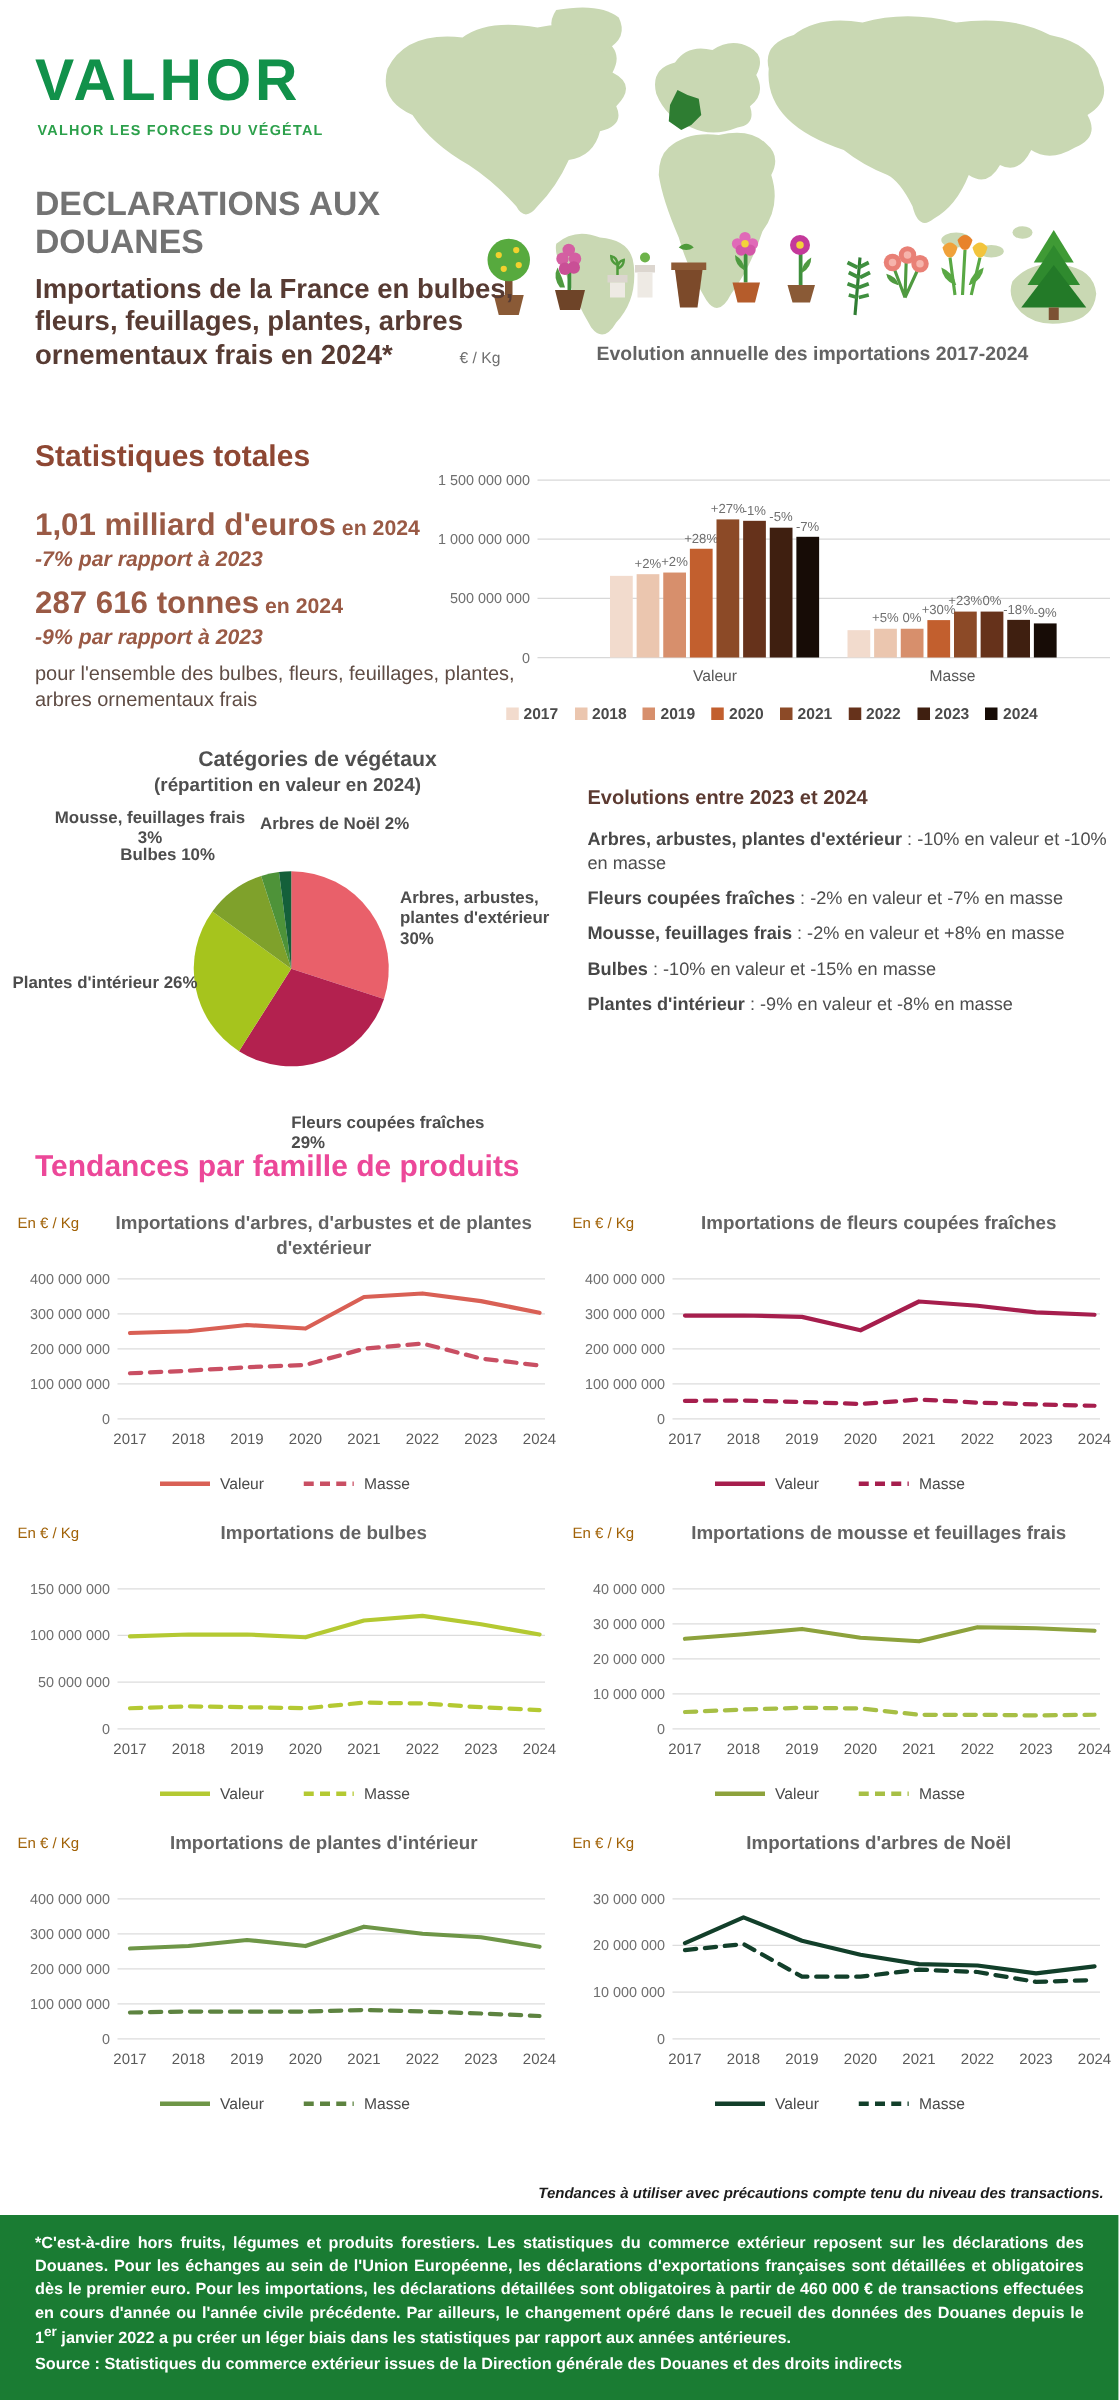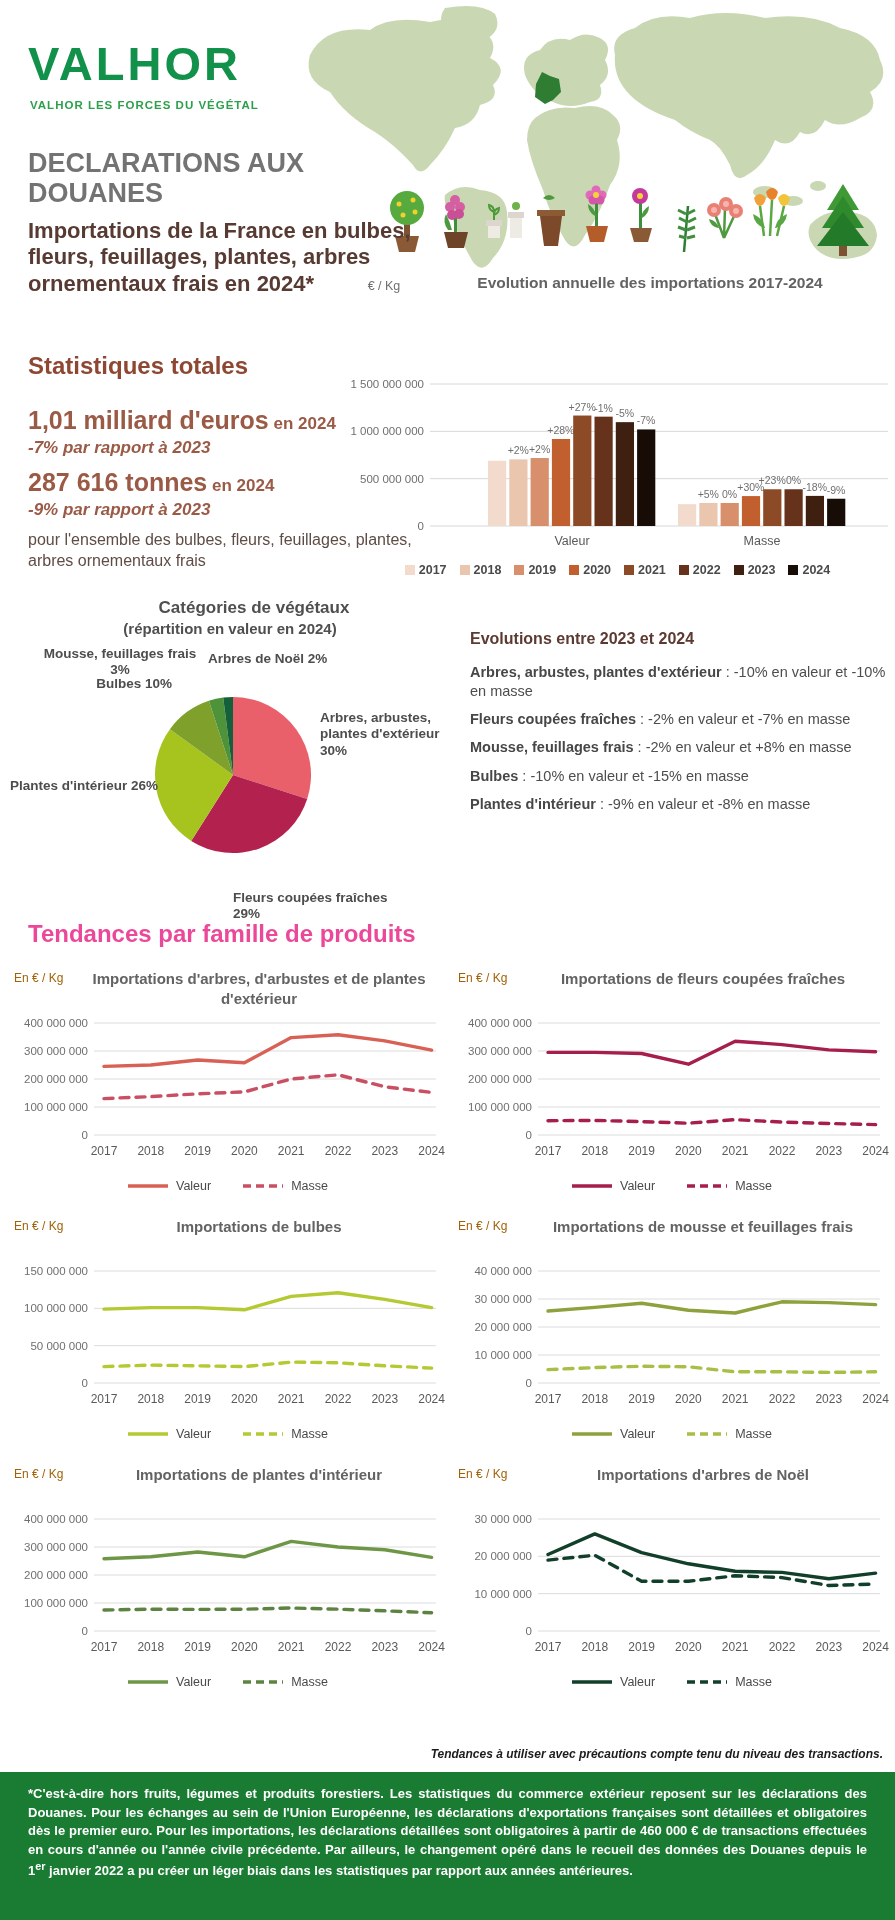--- a/index.html
+++ b/index.html
@@ -299,20 +299,21 @@
         <div class="evo-item"><b>Bulbes</b><span> : -10% en valeur et -15% en masse</span></div>
         <div class="evo-item"><b>Plantes d'intérieur</b><span> : -9% en valeur et -8% en masse</span></div>
       </div>
   </div>
 
   <div class="tendances">Tendances par famille de produits</div>
 
   <div class="note">Tendances à utiliser avec précautions compte tenu du niveau des transactions.</div>
   <div class="footer">
     <p><span>*C'est-à-dire hors fruits, légumes et produits forestiers. Les statistiques du commerce extérieur reposent sur les déclarations des Douanes. Pour les échanges au sein de l'Union Européenne, les déclarations d'exportations françaises sont détaillées et obligatoires dès le premier euro. Pour les importations, les déclarations détaillées sont obligatoires à partir de 460 000 € de transactions effectuées en cours d'année ou l'année civile précédente. Par ailleurs, le changement opéré dans le recueil des données des Douanes depuis le 1</span><sup>er</sup><span> janvier 2022 a pu créer un léger biais dans les statistiques par rapport aux années antérieures.</span></p>
+    <p class="src">Source : Statistiques du commerce extérieur issues de la Direction générale des Douanes et des droits indirects</p>
   </div>
 
 <div class="line-card" style="left: 8px; top: 965px;"><div class="card-head">
         <span class="unit">En € / Kg</span>
         <div class="lc-title">Importations d'arbres, d'arbustes et de plantes d'extérieur</div>
       </div><svg width="438" height="154">
         <line x1="86" x2="428" y1="14" y2="14" stroke="#dcdcdc" stroke-width="1"></line>
         <text x="80" y="18" font-size="11.5" fill="#6f6f6f" text-anchor="end" font-family="Liberation Sans, sans-serif">400 000 000</text>
         <line x1="86" x2="428" y1="42" y2="42" stroke="#dcdcdc" stroke-width="1"></line>
         <text x="80" y="46" font-size="11.5" fill="#6f6f6f" text-anchor="end" font-family="Liberation Sans, sans-serif">300 000 000</text>

